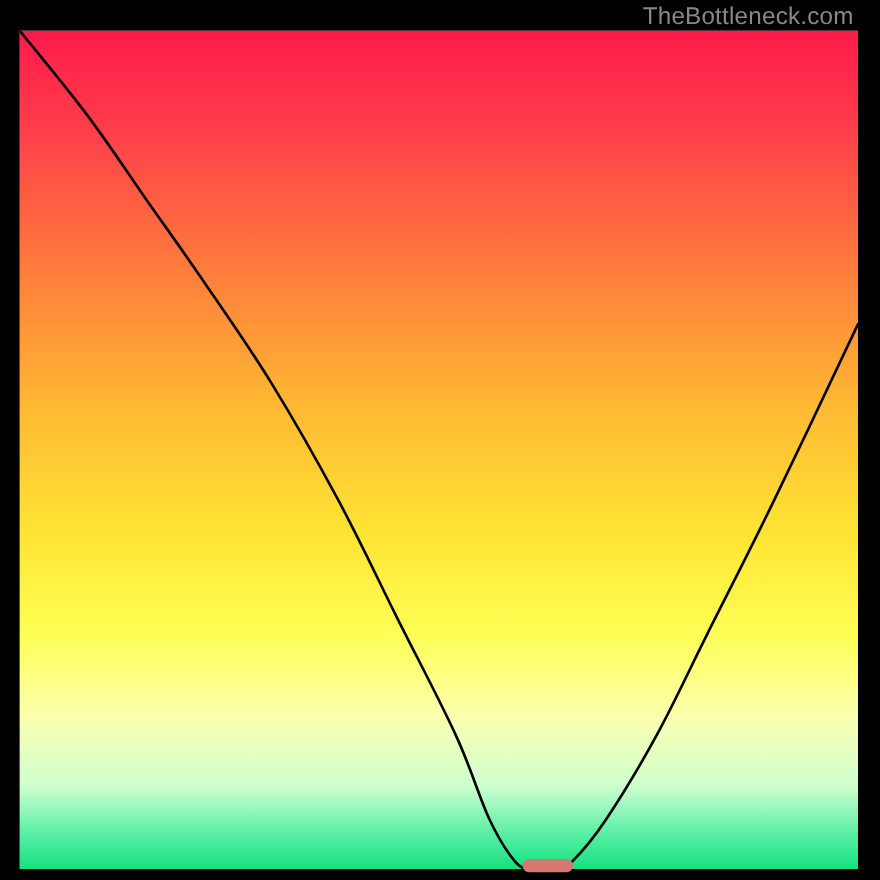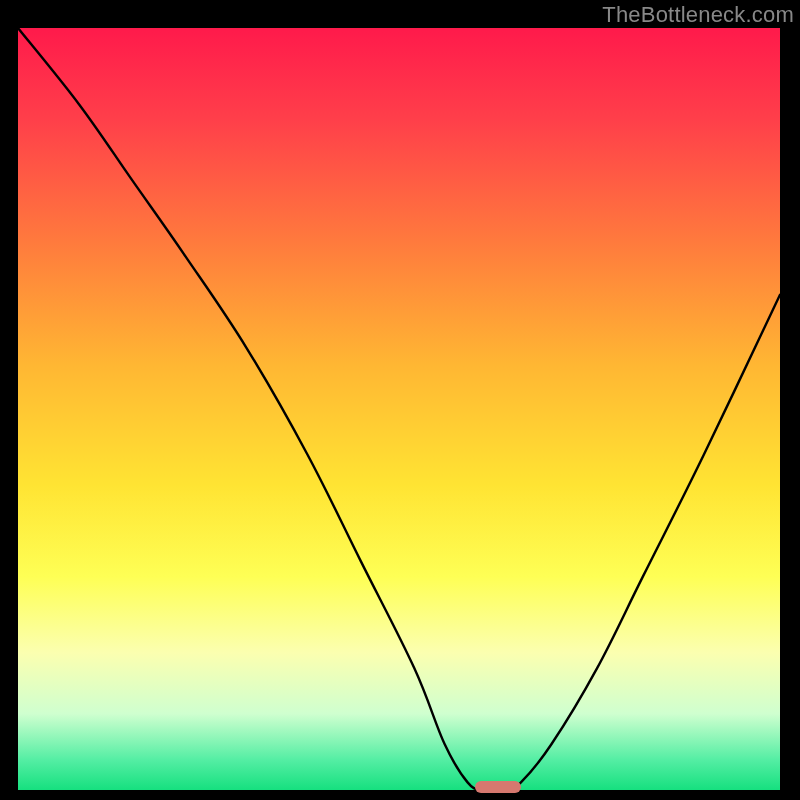--- a/index.html
+++ b/index.html
@@ -13,21 +13,21 @@
   }
   .frame {
     position: relative;
     width: 800px;
     height: 800px;
     background: #000;
   }
   .watermark {
     position: absolute;
     top: 2px;
-    right: 6px;
+    right: 24px;
     color: #888;
     font-size: 22px;
     font-weight: 500;
     letter-spacing: 0.2px;
     z-index: 30;
     user-select: none;
   }
   .plot {
     position: absolute;
     left: 18px;

